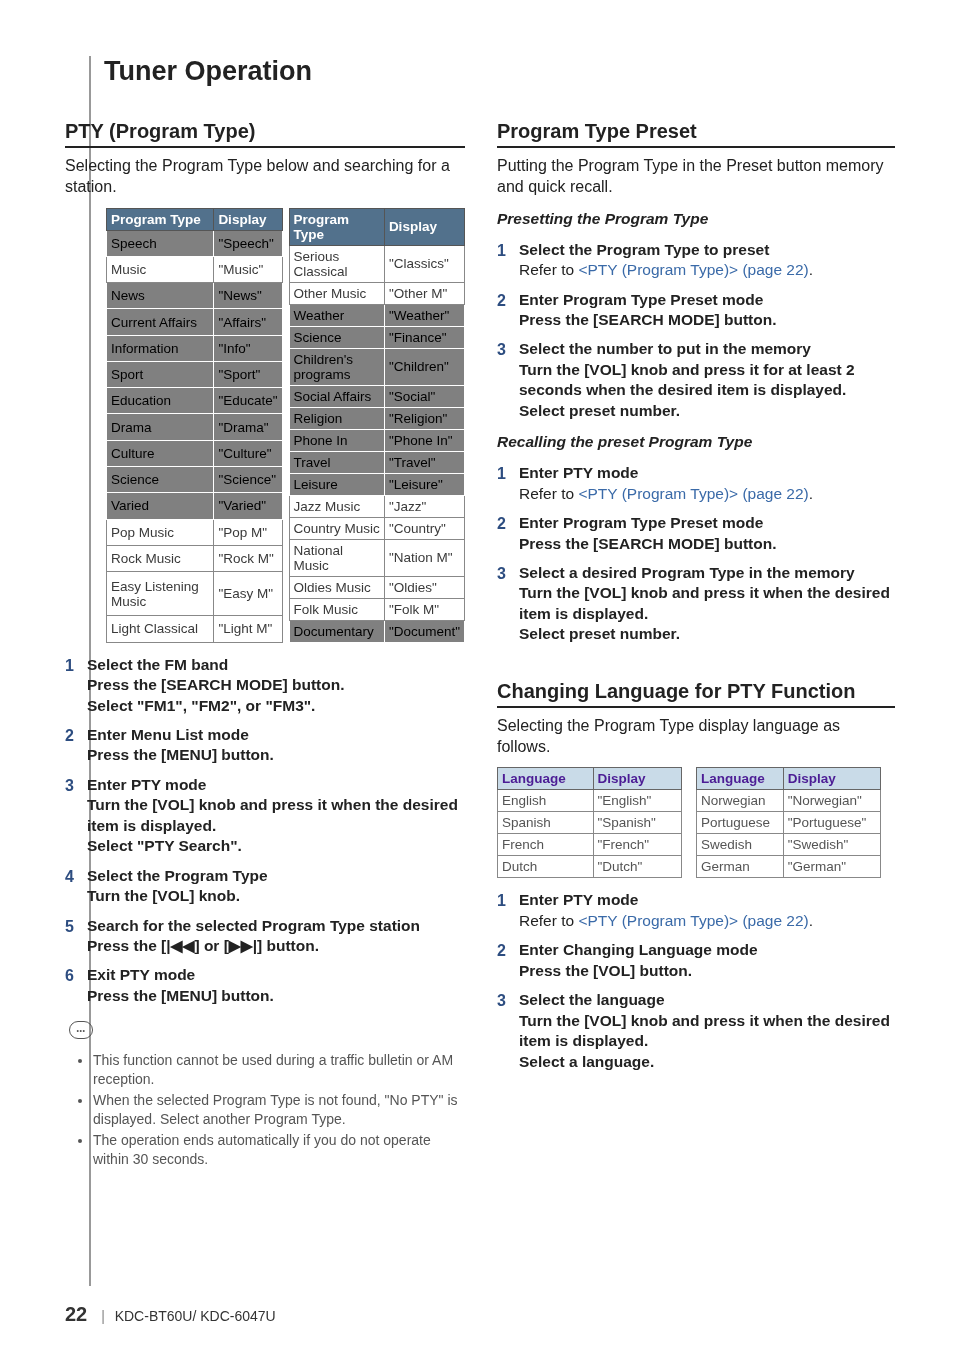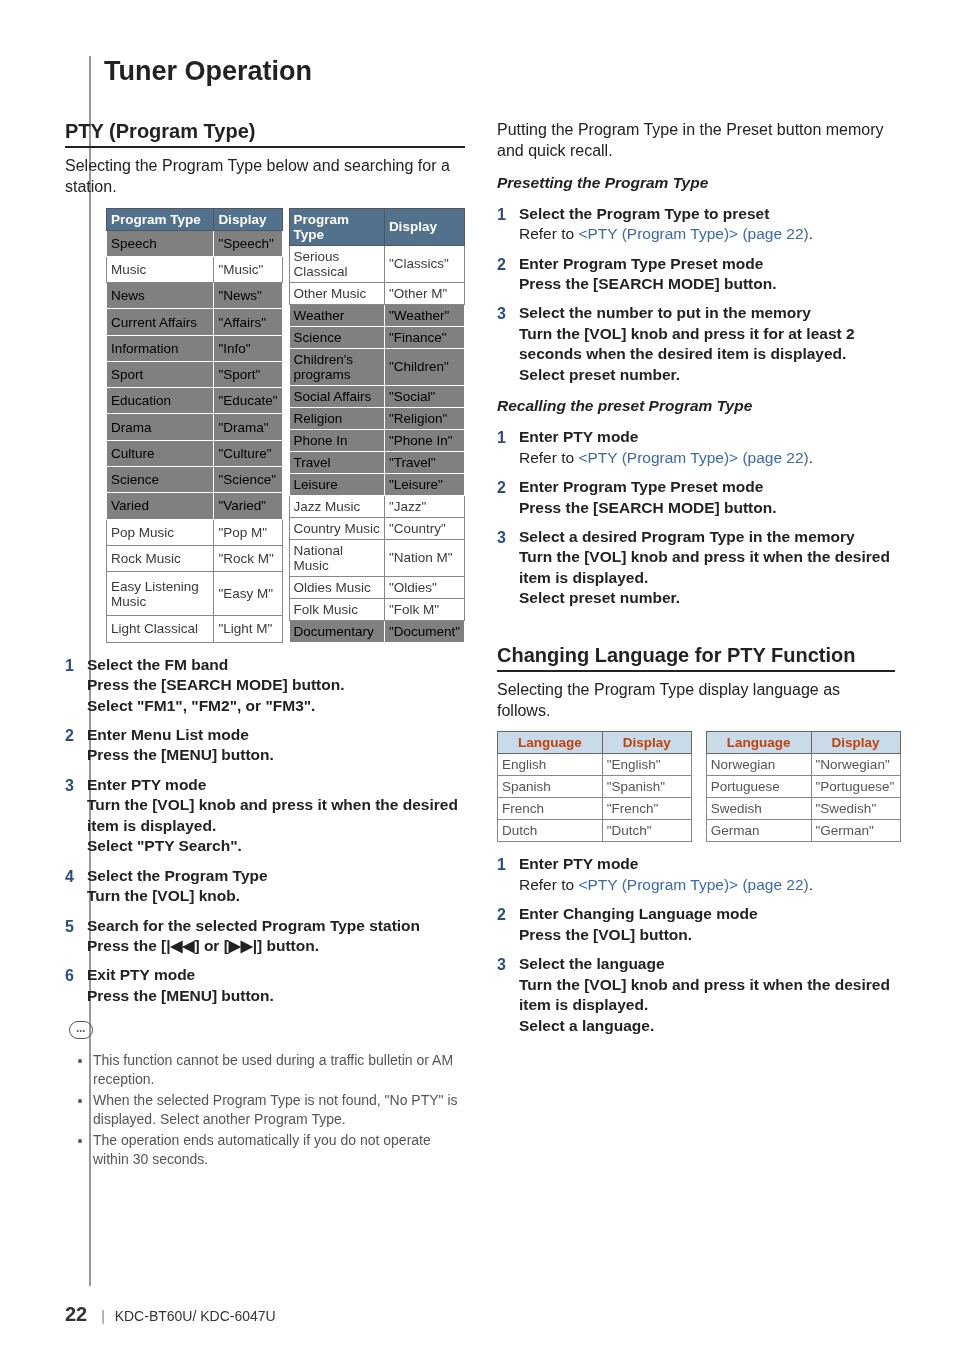--- a/index.html
+++ b/index.html
@@ -73,22 +73,22 @@
   .note-icon {
     width: 24px; height: 18px;
     border: 1.5px solid #555; border-radius: 9px;
     display: inline-flex; align-items: center; justify-content: center;
     margin: 6px 0 2px 4px;
   }
   .note-icon span { font-size: 7px; letter-spacing: 0.5px; color: #555; line-height: 1; }
   .lang-tables { display: flex; gap: 14px; margin-top: 6px; }
   table.lang { border-collapse: collapse; width: 185px; font-size: 13.5px; }
   table.lang th {
-    background: #c9dbe8; color: #c2410c; font-weight: 700;
-    text-align: left; padding: 3px 20px; border: 1px solid #666;
+    background: #c9dbe8; color: #4c1d95; font-weight: 700;
+    text-align: left; padding: 3px 4px; border: 1px solid #666;
   }
   table.lang td { border: 1px solid #888; padding: 3px 4px; color: #555; }
   .footer {
     position: absolute;
     left: 65px;
     bottom: 28px;
     font-size: 14px;
     color: #333;
   }
   .footer .pg { font-size: 20px; font-weight: 700; margin-right: 4px; }
@@ -267,20 +267,21 @@
         <span>•••</span>
       </div>
     <ul class="note" id="leftNote2">
         <li>This function cannot be used during a traffic bulletin or AM reception.</li>
         <li>When the selected Program Type is not found, "No PTY" is displayed. Select another Program Type.</li>
         <li>The operation ends automatically if you do not operate within 30 seconds.</li>
       </ul>
   </div>
 
   <div class="col right">
+    <h2 class="section">Program Type Preset</h2>
     <p class="intro">Putting the Program Type in the Preset button memory and quick recall.</p>
 
     <div class="subhead">Presetting the Program Type</div>
     <ol class="steps" id="stepsA">
         <li><span class="stepnum">1</span><span class="step-title">Select the Program Type to preset</span><span class="step-plain">Refer to <span class="step-link">&lt;PTY (Program Type)&gt; (page 22)</span>.</span></li>
         <li><span class="stepnum">2</span><span class="step-title">Enter Program Type Preset mode</span><span class="step-body">Press the [SEARCH MODE] button.</span></li>
         <li><span class="stepnum">3</span><span class="step-title">Select the number to put in the memory</span><span class="step-body">Turn the [VOL] knob and press it for at least 2 seconds when the desired item is displayed.</span><span class="step-body">Select preset number.</span></li>
       </ol>
 
     <div class="subhead">Recalling the preset Program Type</div>

